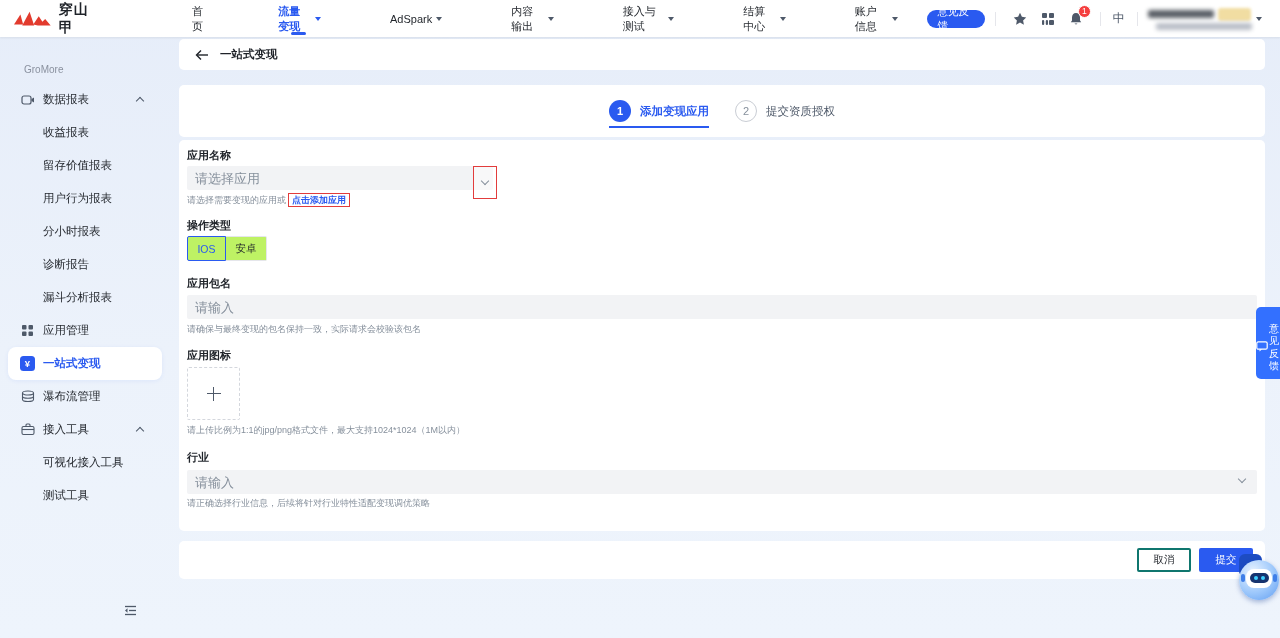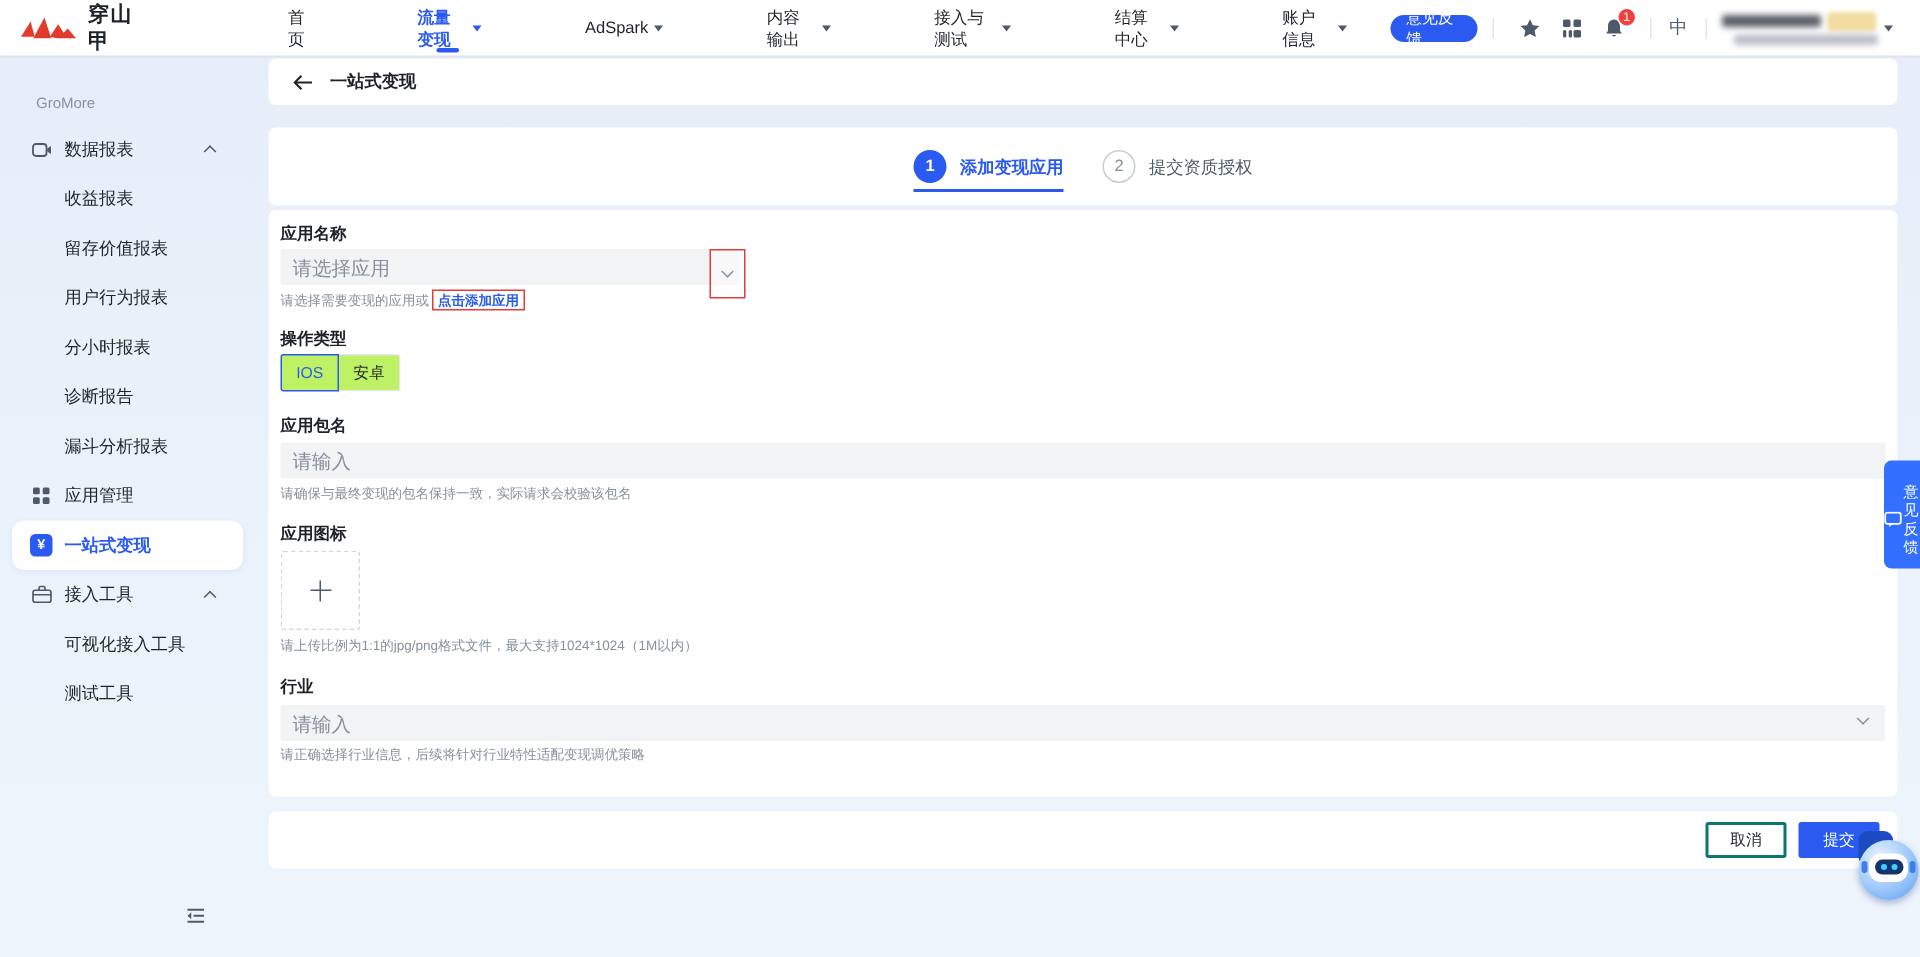--- a/index.html
+++ b/index.html
@@ -217,20 +217,30 @@
       <span>应用管理</span>
     </div>
 
     <div class="srow active">
       <span class="sicon">
           <span class="yuan-sq">¥</span>
         </span>
       <span>一站式变现</span>
     </div>
 
+    <div class="srow">
+      <span class="sicon">
+        <svg width="14" height="13" viewBox="0 0 14 13">
+            <ellipse cx="7" cy="3" rx="5.5" ry="2" fill="none" stroke="#4e5969" stroke-width="1.1"></ellipse>
+            <path d="M1.5 3 V9.5 C1.5 10.6 4 11.5 7 11.5 C10 11.5 12.5 10.6 12.5 9.5 V3" fill="none" stroke="#4e5969" stroke-width="1.1"></path>
+            <path d="M1.5 6.2 C1.5 7.3 4 8.2 7 8.2 C10 8.2 12.5 7.3 12.5 6.2" fill="none" stroke="#4e5969" stroke-width="1.1"></path>
+          </svg>
+      </span>
+      <span>瀑布流管理</span>
+    </div>
 
     <div class="srow">
       <span class="sicon">
         <svg width="14" height="13" viewBox="0 0 14 13">
             <rect x="1" y="3.5" width="12" height="8" rx="1.5" fill="none" stroke="#4e5969" stroke-width="1.1"></rect>
             <path d="M5 3.5 V2 a1 1 0 0 1 1-1 h2 a1 1 0 0 1 1 1 V3.5" fill="none" stroke="#4e5969" stroke-width="1.1"></path>
             <line x1="1" y1="6.5" x2="13" y2="6.5" stroke="#4e5969" stroke-width="1.1"></line>
           </svg>
       </span>
       <span>接入工具</span>

